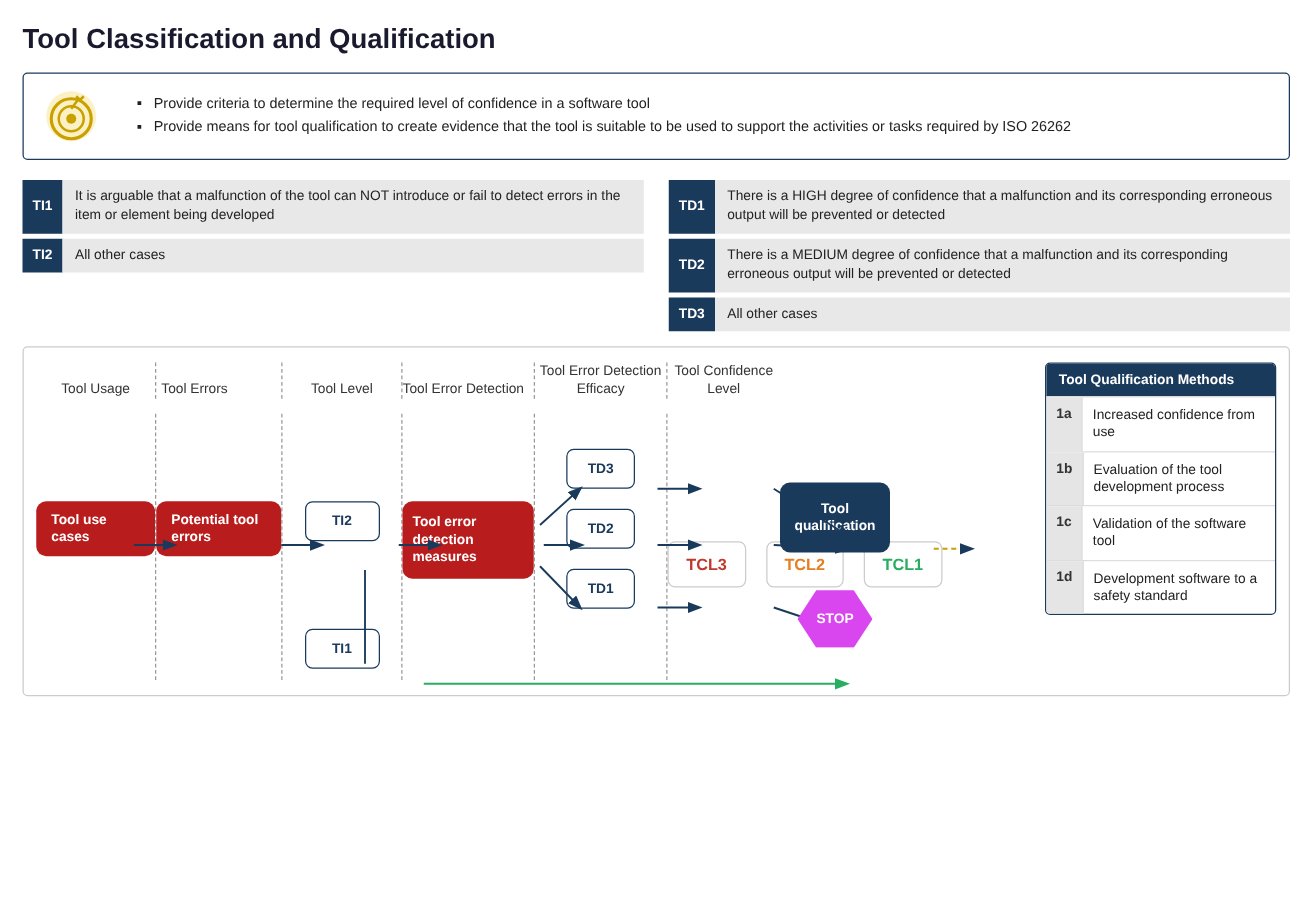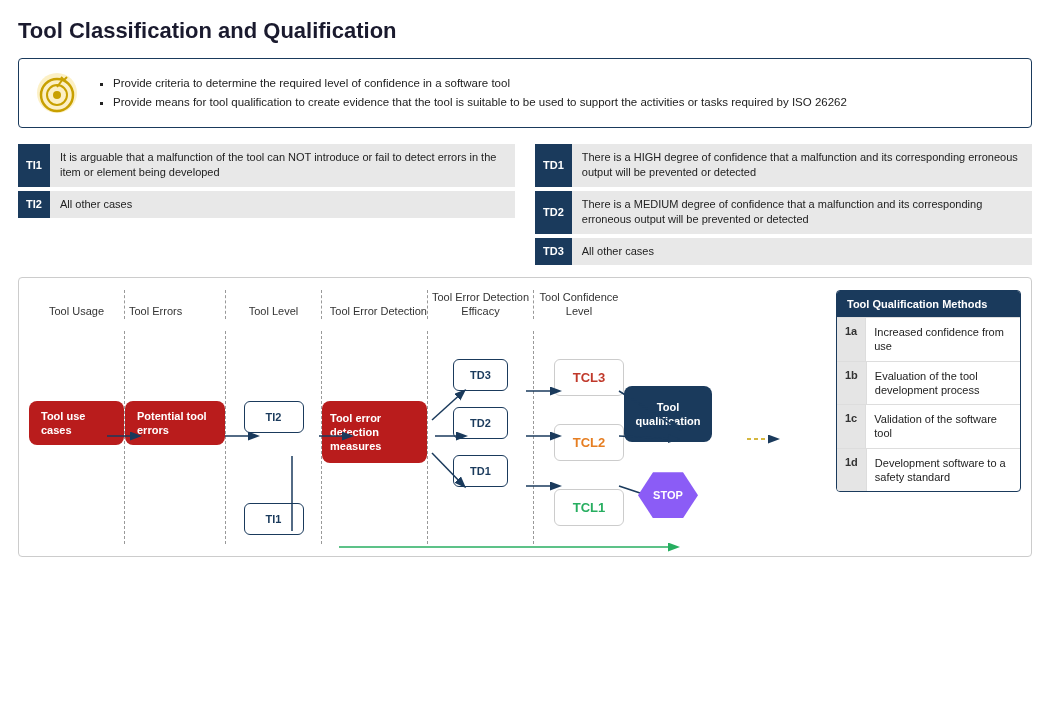--- a/index.html
+++ b/index.html
@@ -21,21 +21,21 @@
     }
 
     
     .header-box {
       border: 1.5px solid #1a3a5c;
       border-radius: 4px;
       display: flex;
       align-items: center;
       padding: 10px 14px;
       margin-bottom: 16px;
-      gap: 14px;
+      gap: 24px;
     }
     .header-icon {
       width: 48px;
       height: 48px;
       flex-shrink: 0;
       display: flex; align-items: center; justify-content: center;
     }
     .header-text ul {
       list-style: square;
       padding-left: 18px;
@@ -156,21 +156,21 @@
     .qual-desc {
       padding: 7px 8px;
       font-size: 11px;
       line-height: 1.3;
       color: #222;
       flex: 1;
     }
 
     
     .stop-hex {
-      background: #8b5cf6;
+      background: #d946ef;
       color: #fff;
       font-weight: bold;
       font-size: 11px;
       clip-path: polygon(25% 0%, 75% 0%, 100% 50%, 75% 100%, 25% 100%, 0% 50%);
       width: 60px;
       height: 46px;
       display: flex;
       align-items: center;
       justify-content: center;
     }
@@ -246,21 +246,21 @@
 
   <div style="flex:1; display:flex; flex-direction:column;">
 
     <div style="display:flex; align-items:flex-end; margin-bottom:12px; gap:0;">
       <div style="width:95px; text-align:center; font-size:11px; color:#333; line-height:1.3;">Tool Usage</div>
       <div style="width:1px; border-left:1.5px dashed #999; align-self:stretch;"></div>
       <div style="width:100px; text-align:left; font-size:11px; color:#333; line-height:1.3; padding:0 4px;">Tool Errors</div>
       <div style="width:1px; border-left:1.5px dashed #999; align-self:stretch;"></div>
       <div style="width:95px; text-align:center; font-size:11px; color:#333; line-height:1.3;">Tool Level</div>
       <div style="width:1px; border-left:1.5px dashed #999; align-self:stretch;"></div>
-      <div style="width:105px; text-align:right; font-size:11px; color:#333; line-height:1.3;">Tool Error Detection</div>
+      <div style="width:105px; text-align:left; font-size:11px; color:#333; line-height:1.3;">Tool Error Detection</div>
       <div style="width:1px; border-left:1.5px dashed #999; align-self:stretch;"></div>
       <div style="width:105px; text-align:center; font-size:11px; color:#333; line-height:1.3;">Tool Error Detection Efficacy</div>
       <div style="width:1px; border-left:1.5px dashed #999; align-self:stretch;"></div>
       <div style="width:90px; text-align:center; font-size:11px; color:#333; line-height:1.3;">Tool Confidence Level</div>
     </div>
 
     <div style="position:relative; flex:1; display:flex;">
 
       <svg style="position:absolute; top:0; left:0; width:100%; height:100%; overflow:visible; pointer-events:none;">
 
@@ -330,21 +330,21 @@
       <div style="width:1px; border-left:1.5px dashed #999; margin:0;"></div>
 
       <div style="width:105px; display:flex; flex-direction:column; align-items:center; padding-top:28px; gap:16px;">
         <div class="flow-box-light" style="min-width:55px;">TD3</div>
         <div class="flow-box-light" style="min-width:55px;">TD2</div>
         <div class="flow-box-light" style="min-width:55px;">TD1</div>
       </div>
 
       <div style="width:1px; border-left:1.5px dashed #999; margin:0;"></div>
 
-      <div style="width:90px; display:flex; flex-direction:column; align-items:flex-end; padding-top:28px; gap:28px;">
+      <div style="width:90px; display:flex; flex-direction:row; align-items:center; padding-top:28px; gap:16px;">
         <div style="border:1.5px solid #ccc; border-radius:6px; padding:10px 14px; text-align:center; width:70px;">
           <span class="flow-box-tcl-red">TCL3</span>
         </div>
         <div style="border:1.5px solid #ccc; border-radius:6px; padding:10px 14px; text-align:center; width:70px;">
           <span class="flow-box-tcl-orange">TCL2</span>
         </div>
         <div style="border:1.5px solid #ccc; border-radius:6px; padding:10px 14px; text-align:center; width:70px;">
           <span class="flow-box-tcl-green">TCL1</span>
         </div>
       </div>

